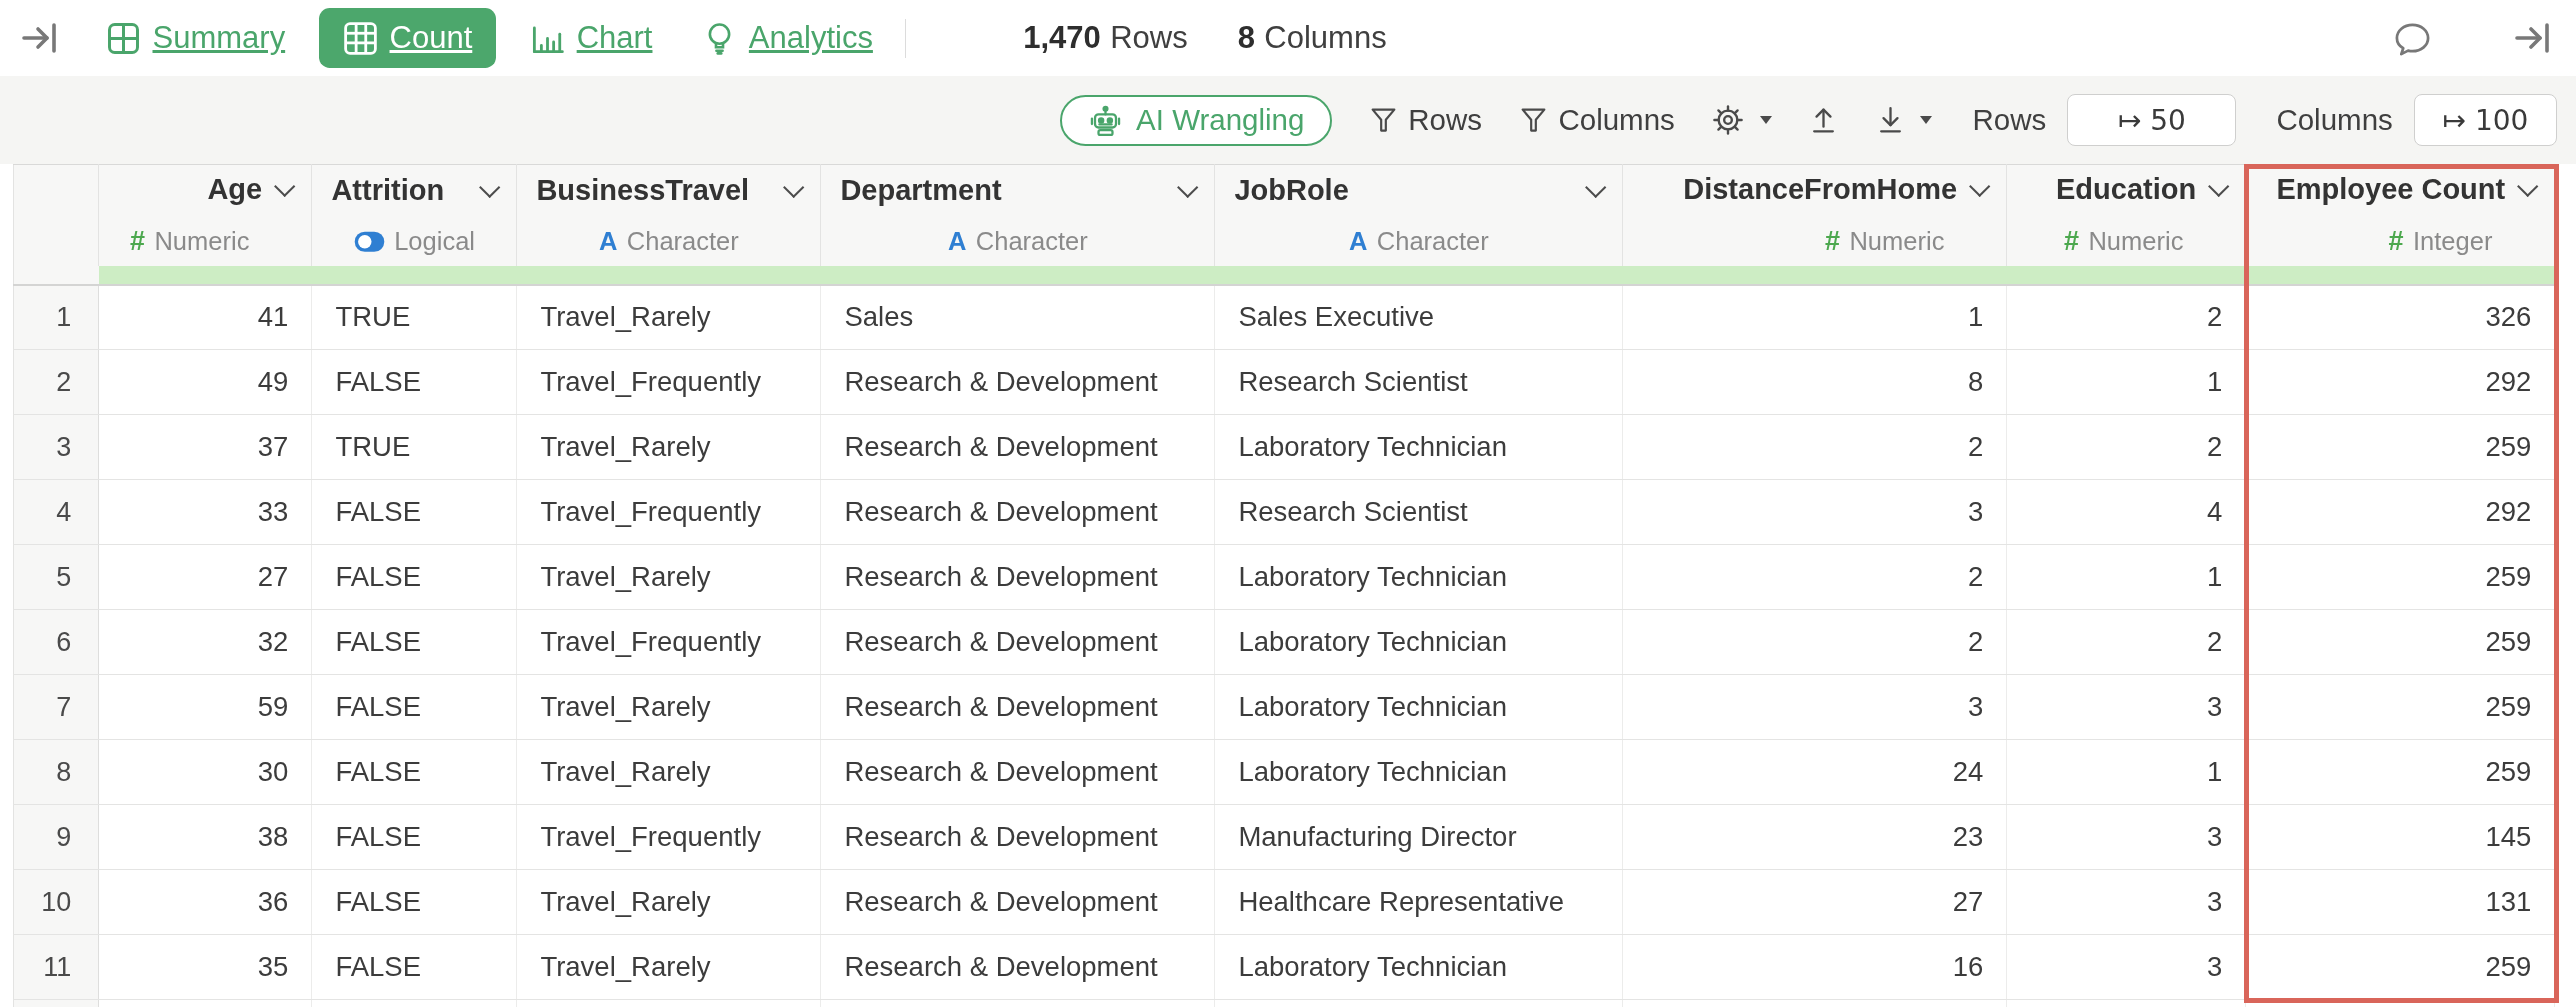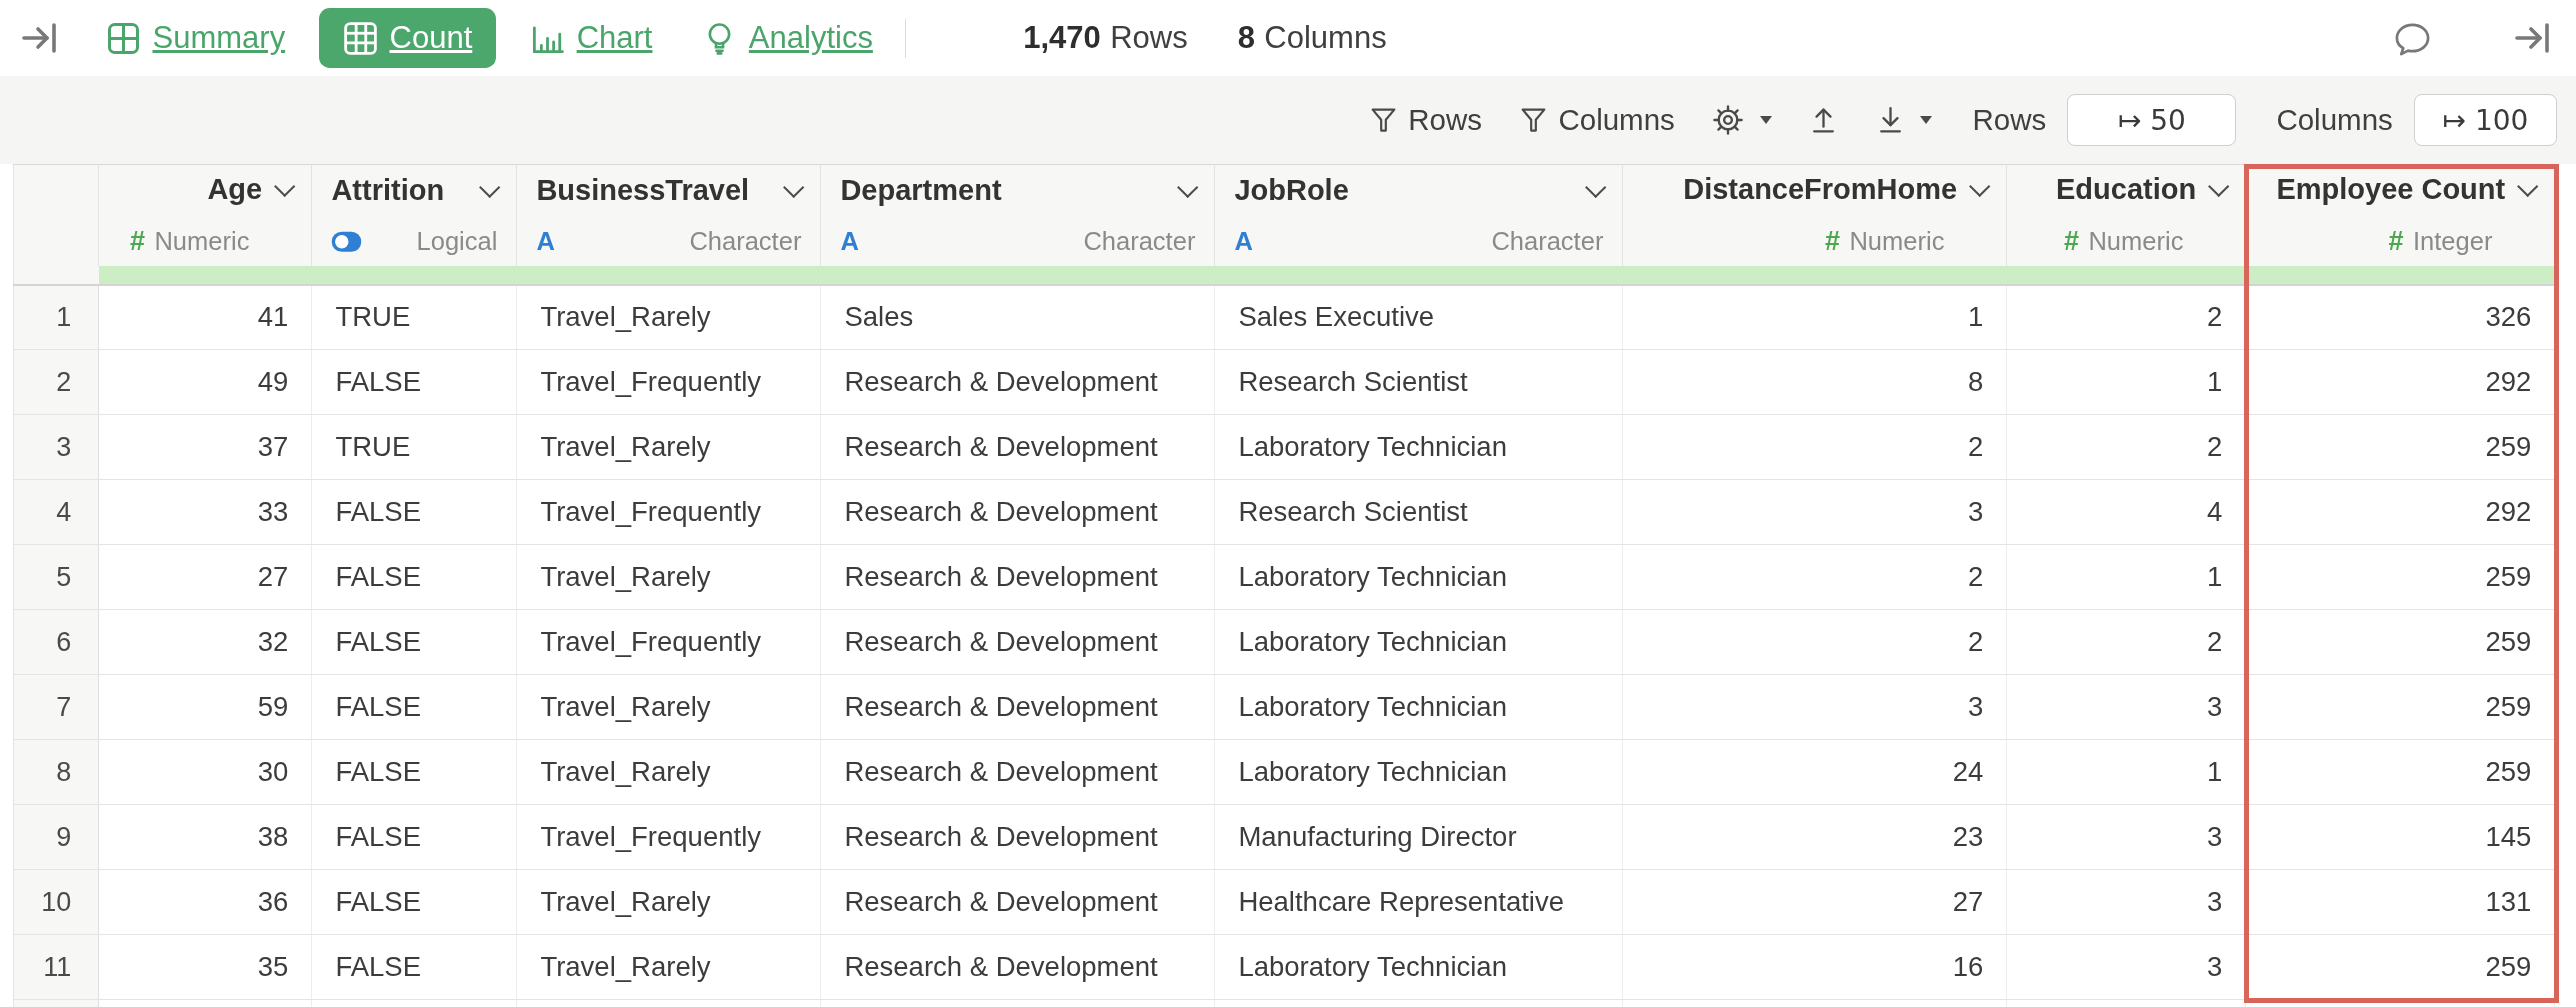--- a/index.html
+++ b/index.html
@@ -36,21 +36,21 @@
   thead th:first-child{border-left:1.3px solid #e3e3e2;}
   .hcell{display:flex;flex-direction:column;justify-content:center;gap:20px;height:100%;padding:0 19px;}
   .h-title-row{display:flex;align-items:center;}
   .hcell.right .h-title-row{justify-content:flex-end;gap:14.8px;}
   .hcell.left .h-title-row{justify-content:space-between;gap:14.8px;}
   .h-title{font-size:29px;font-weight:700;color:#333333;}
   .chev{width:13.4px;height:13.4px;border-right:2.7px solid #4c4c4c;border-bottom:2.7px solid #4c4c4c;
     transform:rotate(45deg);margin-top:-6.7px;flex-shrink:0;cursor:pointer;}
   .h-type-row{display:flex;align-items:center;gap:9.4px;font-size:25.5px;color:#8a8a8a;}
   .hcell.right .h-type-row{justify-content:flex-end;padding-right:43px;}
-  .hcell.left .h-type-row{justify-content:space-between;}
+  .hcell.left .h-type-row{justify-content:center;}
   .ticon-num{color:#4CA84E;font-weight:700;font-size:27px;}
   .ticon-char{color:#2F7FD2;font-weight:700;font-size:25.5px;}
   tr.greenbar td{height:19px;background:#cdedc4;border-bottom:2px solid #d4d4d3;padding:0;}
   tr.greenbar td.nogreen{background:#f7f7f6;border-left:1.3px solid #e3e3e2;}
   tbody tr.datarow td{height:65px;background:#ffffff;border-bottom:1.3px solid #e4e4e3;
     border-right:1.3px solid #ececeb;font-size:27.5px;color:#3c3c3c;padding:0 23px;vertical-align:middle;}
   tbody tr.datarow td.rownum{background:#f7f7f6;color:#4a4a4a;font-size:27px;text-align:right;
     padding-right:27px;border-right:1.3px solid #dededd;border-left:1.3px solid #e3e3e2;}
   td.num{text-align:right;}
   td.txt{text-align:left;}
@@ -149,20 +149,36 @@
       <svg width="40" height="40" viewBox="0 0 40 40" fill="none" stroke="#787878" stroke-width="3.6" stroke-linecap="round" stroke-linejoin="round">
         <line x1="4" y1="20" x2="27" y2="20"></line>
           <polyline points="18,11 27,20 18,29"></polyline>
           <line x1="34" y1="7" x2="34" y2="33"></line>
       </svg>
     </button>
   </div>
 </div>
 
 <div class="toolbar">
+  <button class="ai-pill">
+    <span>
+      <svg width="35" height="35" viewBox="0 0 40 40" fill="none" stroke="#4AA56B" stroke-width="2.6" stroke-linecap="round">
+        <line x1="20" y1="9" x2="20" y2="13"></line>
+          <circle cx="20" cy="6.5" r="2.2" fill="#4AA56B"></circle>
+        <rect x="8" y="13" width="24" height="15" rx="4"></rect>
+        <circle cx="15" cy="20" r="2.4" fill="#4AA56B"></circle>
+          <circle cx="25" cy="20" r="2.4" fill="#4AA56B"></circle>
+        <path d="M13 24.5 h14"></path>
+        <rect x="12" y="31" width="16" height="5.5" rx="2"></rect>
+        <line x1="4.5" y1="18" x2="4.5" y2="24"></line>
+          <line x1="35.5" y1="18" x2="35.5" y2="24"></line>
+      </svg>
+    </span>
+    <span>AI Wrangling</span>
+  </button>
 
   <button class="tool">
     <span>
       <svg width="31" height="31" viewBox="0 0 40 40" fill="none" stroke="#4a4a4a" stroke-width="2.8" stroke-linejoin="round">
         <path d="M6 6 h28 l-11 13 v14 h-6 V19 Z"></path>
       </svg>
     </span>
     <span>Rows</span>
   </button>
 

